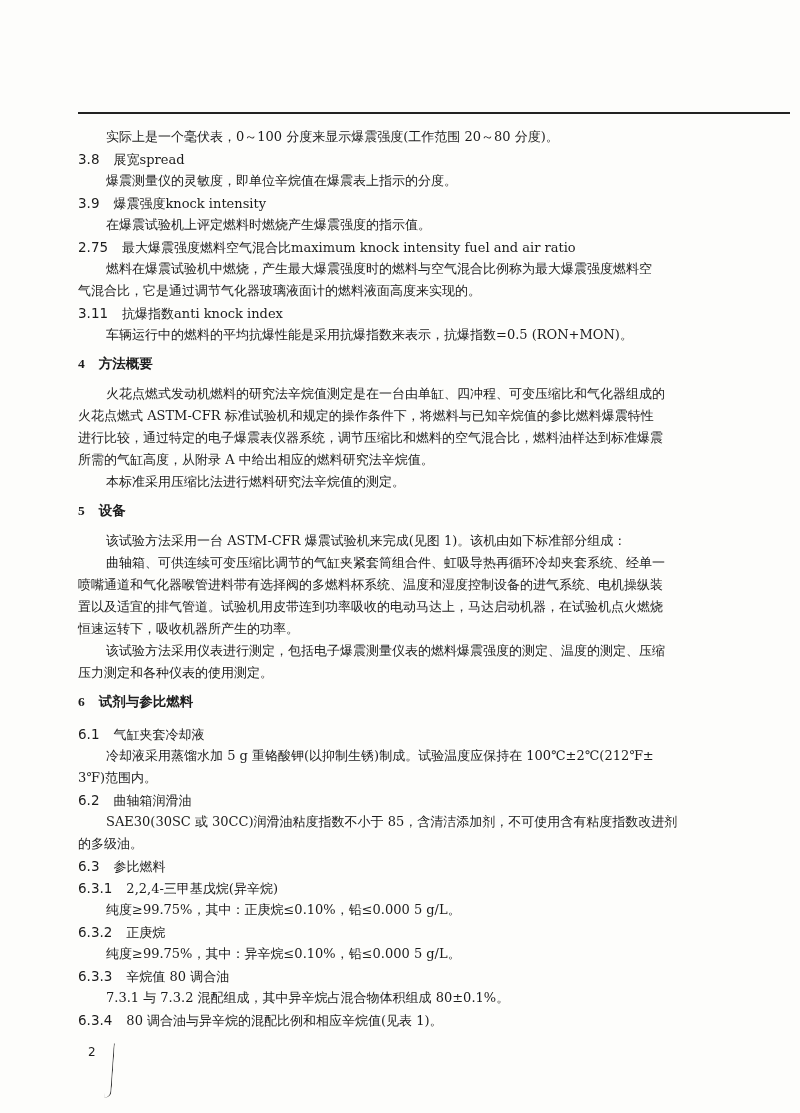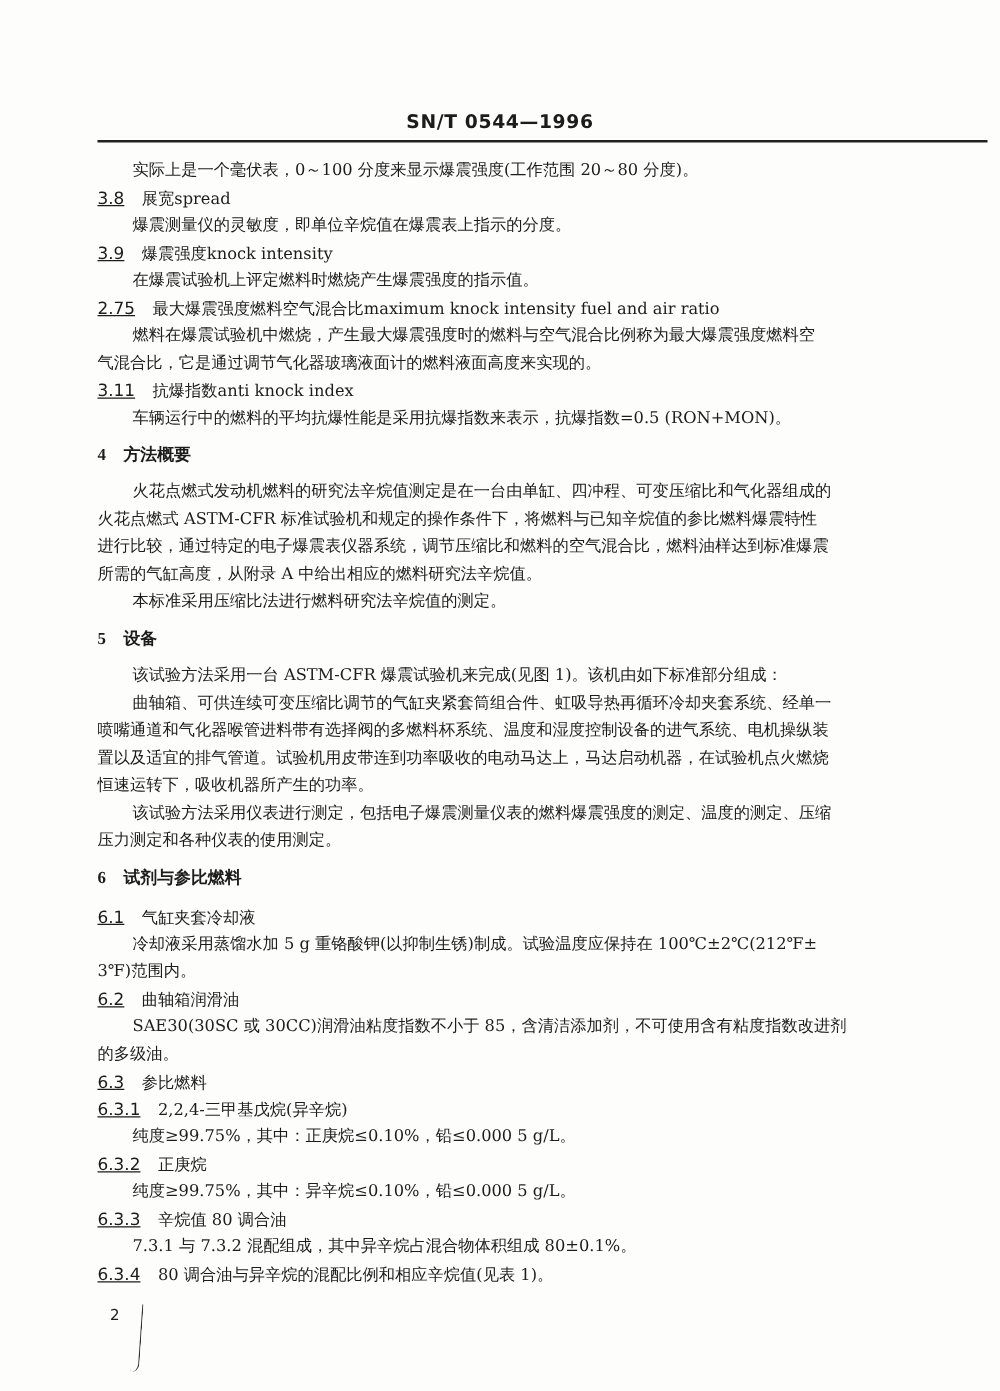--- a/index.html
+++ b/index.html
@@ -20,32 +20,31 @@
     }
     .watermark {
       position: absolute; top: 138px; left: 235px;
       font-family: "DejaVu Sans", sans-serif; font-weight: bold;
       font-size: 78px; letter-spacing: 4px; color: #e3e3e3; line-height: 1;
       z-index: 0;
     }
     .content { position: absolute; left: 78px; top: 118px; width: 640px; z-index: 1; }
     .line { position: absolute; left: 0; font-size: 13px; white-space: nowrap; line-height: 18px; }
     .indent { left: 28px; }
-    .num { display: inline-block; font-family: "DejaVu Sans", sans-serif; font-size: 13.5px; text-decoration: underline; }
+    .num { display: inline-block; font-family: "DejaVu Sans", sans-serif; font-size: 13.5px; }
     .title { font-weight: bold; font-family: Liberation Serif, serif; font-size: 13.5px; }
     .en { }
     .gap { display: inline-block; width: 14px; }
     .footer-num { position: absolute; left: 88px; top: 1045px; font-size: 12px; font-family: "DejaVu Sans", sans-serif; }
     .footer-bracket { position: absolute; left: 106px; top: 1043px; width: 6px; height: 55px; border-right: 1.5px solid #333; border-radius: 0 0 40px 0; transform: rotate(4deg); }
   </style>
 </head>
 <body>
 
 <div class="page">
-  <div class="header-code">SN/T 0544—1996</div>
   <div class="header-rule"></div>
 
   <div class="content">
     <div class="line indent" style="top:10px">实际上是一个毫伏表，0～100 分度来显示爆震强度(工作范围 20～80 分度)。</div>
 
     <div class="line" style="top:32px">
       <span class="num">3.8</span><span class="gap"></span><span>展宽</span><span class="en">spread</span>
     </div>
     <div class="line indent" style="top:54px">爆震测量仪的灵敏度，即单位辛烷值在爆震表上指示的分度。</div>
 

